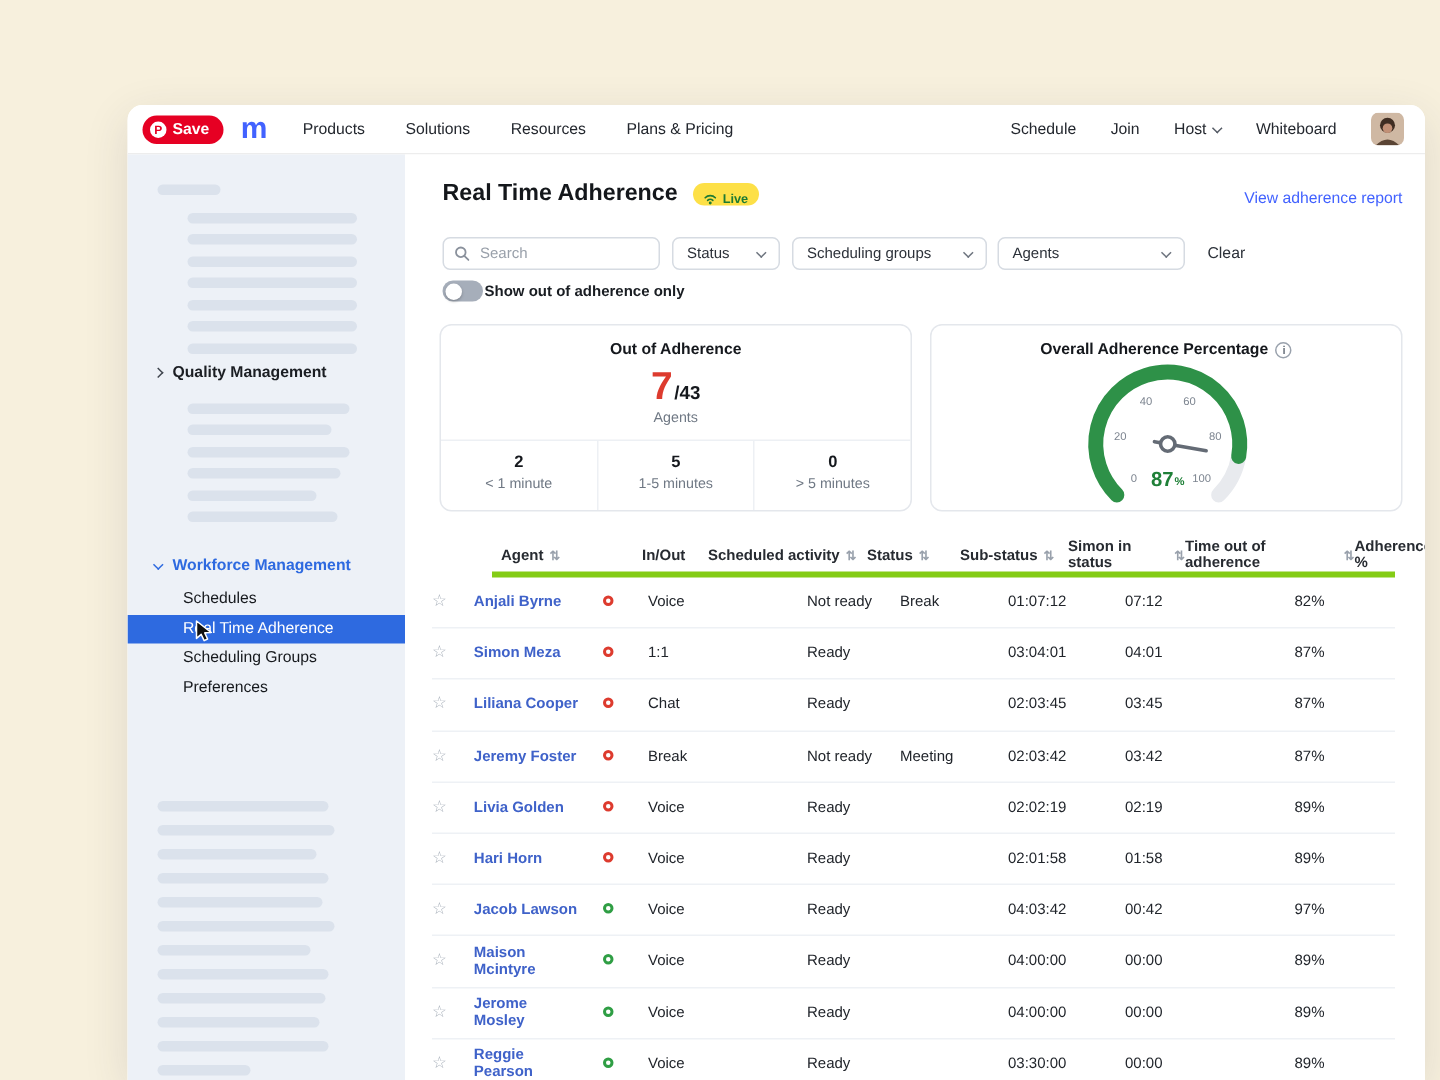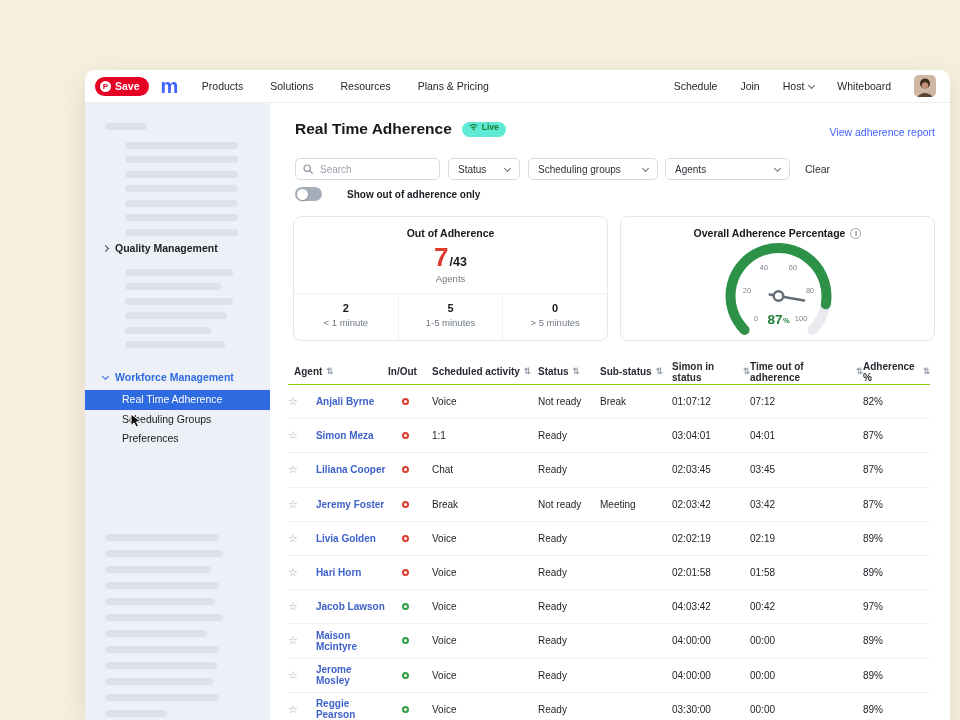--- a/index.html
+++ b/index.html
@@ -26,31 +26,31 @@
   .side-section.wm{color:var(--accent-blue,#2e6ae0);}
   .side-section.wm .chev{border-color:var(--accent-blue,#2e6ae0);}
   .menu{position:absolute;left:0;top:287px;width:100%;}
   .menu-item{height:19.5px;line-height:19.5px;padding-left:37px;font-size:10.5px;font-weight:500;color:#16191d;cursor:default;}
   .menu-item.selected{background:var(--accent-blue,#2e6ae0);color:#fff;}
   .cursor-icon{position:absolute;left:45px;top:310px;z-index:5;}
   
   .main{position:absolute;left:185px;top:33px;width:680px;height:617px;background:#fff;}
   .title-row{position:absolute;left:25px;top:17px;display:flex;align-items:center;gap:10px;}
   .page-title{font-size:15.5px;font-weight:700;color:#14171b;}
-  .live-badge{display:flex;align-items:flex-start;gap:4px;height:15px;padding:0 7px;border-radius:8px;background:#5eead4;color:var(--live-green,#1d7a33);font-size:8.5px;font-weight:700;}
+  .live-badge{display:flex;align-items:flex-end;gap:4px;height:15px;padding:0 7px;border-radius:8px;background:#fde047;color:var(--live-green,#1d7a33);font-size:8.5px;font-weight:700;}
   .report-link{position:absolute;right:15px;top:23px;font-size:10.5px;font-weight:500;color:var(--link-blue,#4262ff);text-decoration:none;cursor:pointer;}
   .filters{position:absolute;left:0;top:55px;width:100%;height:22px;}
   .search-box{position:absolute;left:25px;top:0;width:145px;height:22px;}
   .search-box input{width:100%;height:100%;border:1px solid #d6dbe2;border-radius:5px;padding:0 8px 0 24px;font-size:10px;color:#30353c;outline:none;font-family:inherit;background:#fff;}
   .search-box input::placeholder{color:#99a0aa;}
   .search-box svg{position:absolute;left:8px;top:6px;}
   .select{position:absolute;top:0;height:22px;border:1px solid #d6dbe2;border-radius:5px;background:#fff;display:flex;align-items:center;padding:0 9px;font-size:10px;color:#2c3139;cursor:default;}
   .select .chev{margin-left:auto;border-color:#6d747e;}
   .clear-btn{position:absolute;left:535px;top:0;line-height:22px;font-size:10.5px;font-weight:500;color:#2c3139;cursor:pointer;}
-  .toggle-row{position:absolute;left:25px;top:84px;display:flex;align-items:center;gap:25px;}
+  .toggle-row{position:absolute;left:25px;top:84px;display:flex;align-items:center;gap:1px;}
   .toggle{width:27px;height:14px;border-radius:7px;background:#a6aeba;position:relative;cursor:pointer;}
   .toggle .knob{position:absolute;left:1.5px;top:1.5px;width:11px;height:11px;border-radius:50%;background:#fff;box-shadow:0 1px 2px rgba(0,0,0,.25);}
   .toggle-label{font-size:10px;font-weight:700;color:#191d22;}
   
   .card{position:absolute;top:113px;height:125px;width:315px;border:1px solid #e4e7ec;border-radius:8px;background:#fff;}
   .card.c1{left:23px;}
   .card.c2{left:350px;}
   .card-title{margin-top:10px;text-align:center;font-size:10.5px;font-weight:700;color:#15181d;display:flex;justify-content:center;align-items:center;gap:5px;position:relative;z-index:2;}
   .info-icon{width:11px;height:11px;border:1px solid #9aa2ad;border-radius:50%;color:#6e7680;font-size:7.5px;line-height:9px;text-align:center;display:inline-block;}
   .info-icon::after{content:"i";}
@@ -62,21 +62,21 @@
   .stat{flex:1;text-align:center;padding-top:8px;}
   .stat + .stat{border-left:1px solid #edf0f4;}
   .stat-val{font-size:11px;font-weight:700;color:#15181d;}
   .stat-label{font-size:9.5px;color:#6f7884;margin-top:3px;}
   .gauge-svg{position:absolute;left:0;top:0;z-index:1;}
   .gauge-tick{font-size:7.5px;fill:#7d8590;}
   .gauge-value{font-size:13.5px;font-weight:700;fill:var(--gauge-green,#2b8a3e);}
   
   .table{position:absolute;left:18px;top:256px;width:642px;}
   .tgrid{display:grid;grid-template-columns:100px 44px 106px 62px 72px 78px 113px 67px;align-items:center;}
-  .thead{height:26px;border-bottom:1px solid #84cc16;}
+  .thead{height:26px;border-bottom:4px solid #84cc16;margin-left:40px;}
   .th{display:flex;align-items:center;gap:4px;font-size:10px;font-weight:700;color:#272b31;}
   .th:first-child{padding-left:6px;}
   .sort{font-size:8.5px;color:#99a1ac;line-height:1;}
   .trow{height:34.2px;border-bottom:1px solid #eef1f5;font-size:10px;color:#21252b;}
   .agent-cell{display:flex;align-items:center;gap:6px;}
   .star{color:#a9b1bb;font-size:11px;line-height:1;cursor:pointer;}
   .agent-name{color:#3f62c9;font-weight:700;cursor:pointer;margin-left:12px;}
   .dot{width:7px;height:7px;border-radius:50%;margin-left:14px;display:inline-block;}
   .dot.out{border:2px solid var(--out-red,#de3b2f);}
   .dot.in{border:2px solid var(--in-green,#2f9e44);}
@@ -136,20 +136,21 @@
     <div class="skel" style="left:40px;top:209px;width:102px"></div>
     <div class="skel" style="left:40px;top:224px;width:86px"></div>
     <div class="skel" style="left:40px;top:238px;width:100px"></div>
 
     <div class="side-section wm" style="left:18px;top:268px">
       <span class="chev down"></span>
       <span>Workforce Management</span>
     </div>
 
     <div class="menu">
+        <div class="menu-item">Schedules</div>
         <div class="menu-item selected">Real Time Adherence</div>
         <div class="menu-item">Scheduling Groups</div>
         <div class="menu-item">Preferences</div>
       </div>
 
     <div class="skel" style="left:20px;top:431px;width:114px"></div>
     <div class="skel" style="left:20px;top:447px;width:118px"></div>
     <div class="skel" style="left:20px;top:463px;width:106px"></div>
     <div class="skel" style="left:20px;top:479px;width:114px"></div>
     <div class="skel" style="left:20px;top:495px;width:110px"></div>

